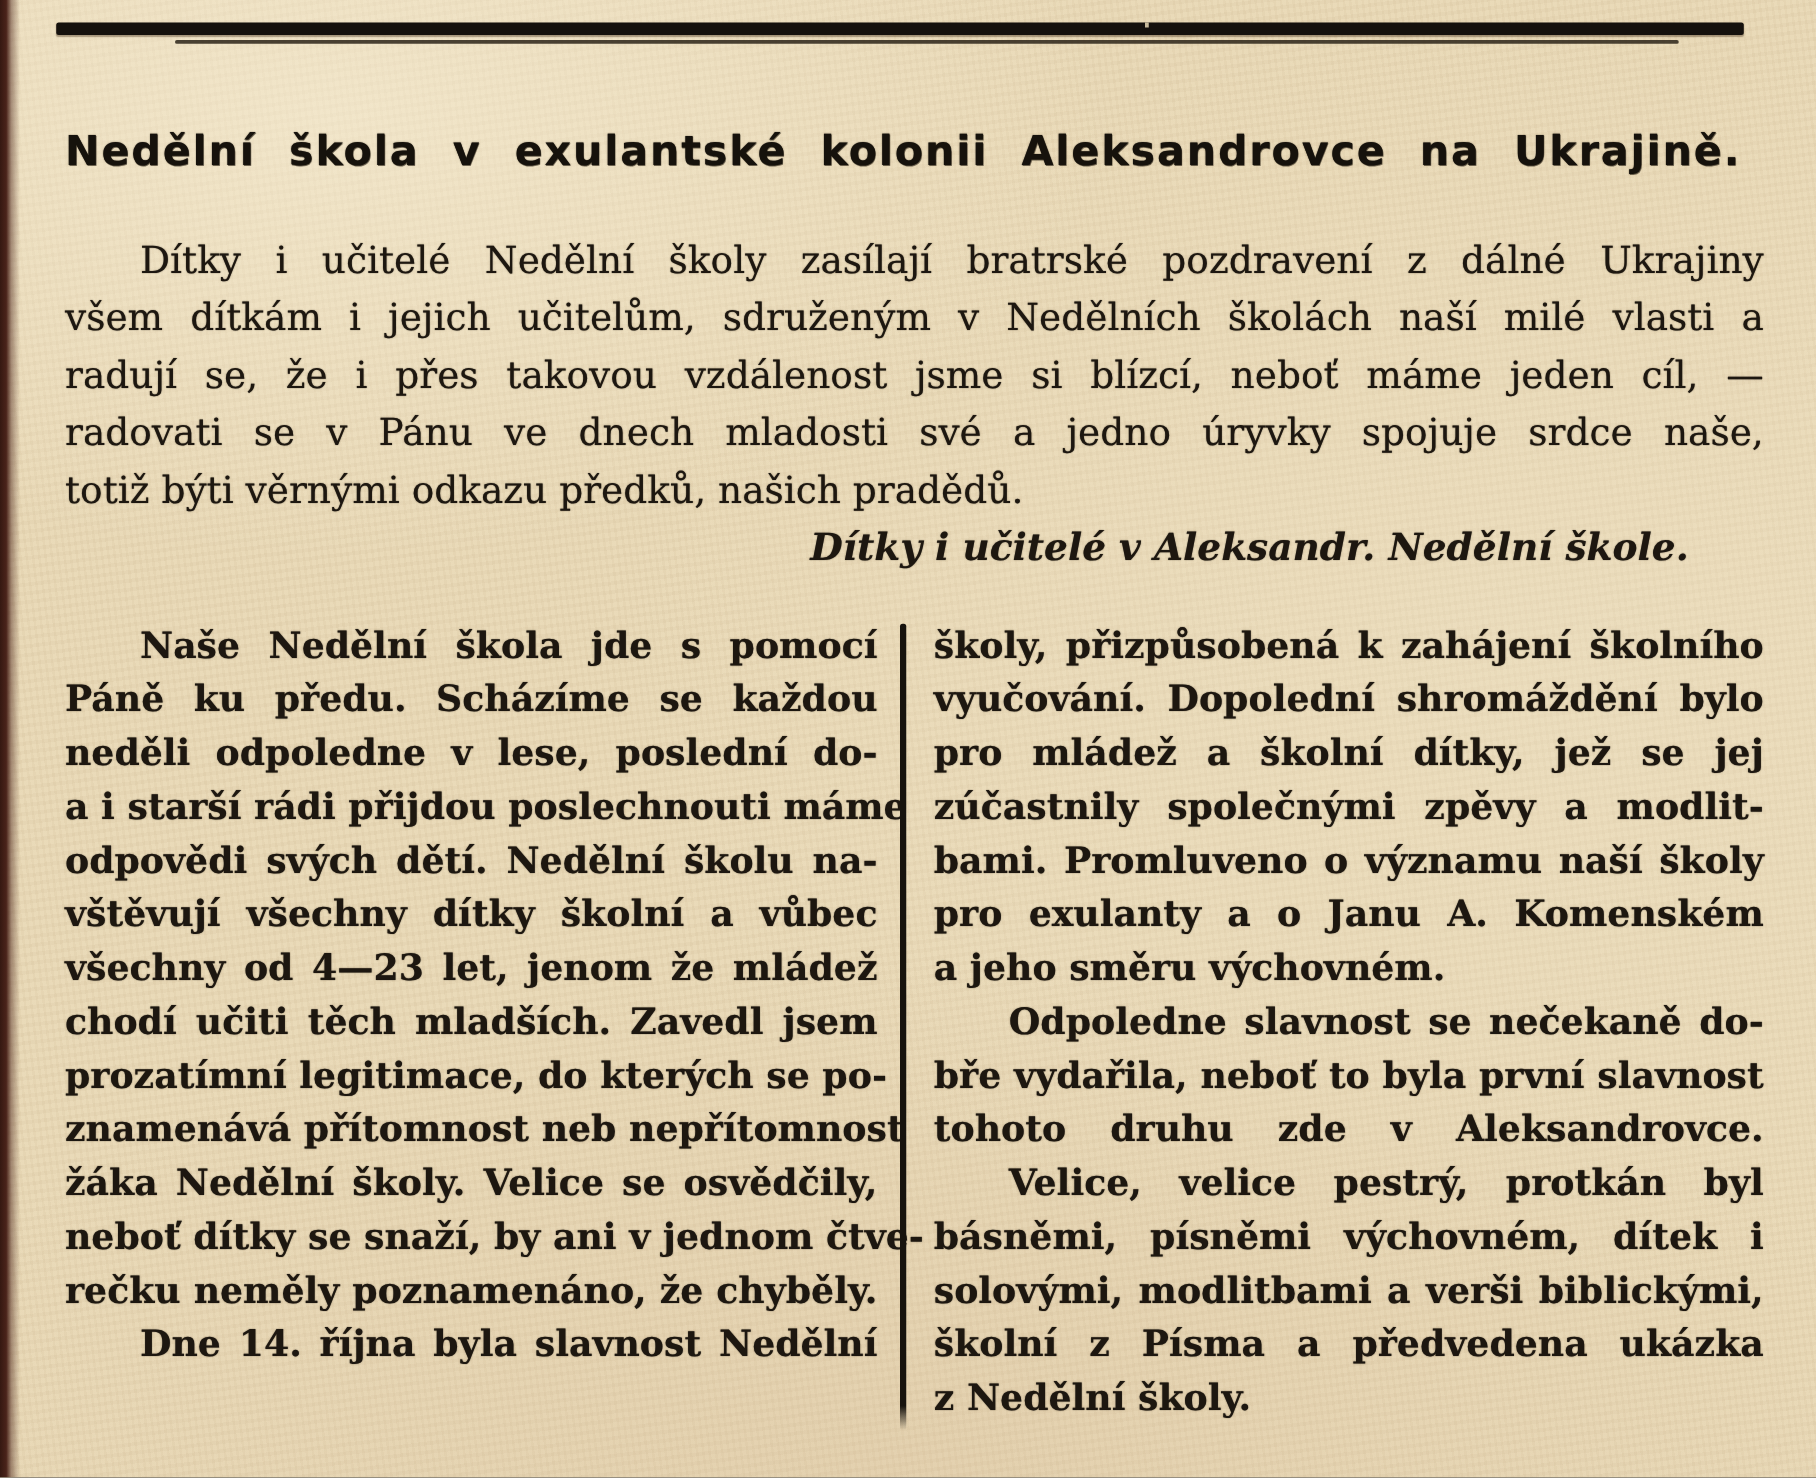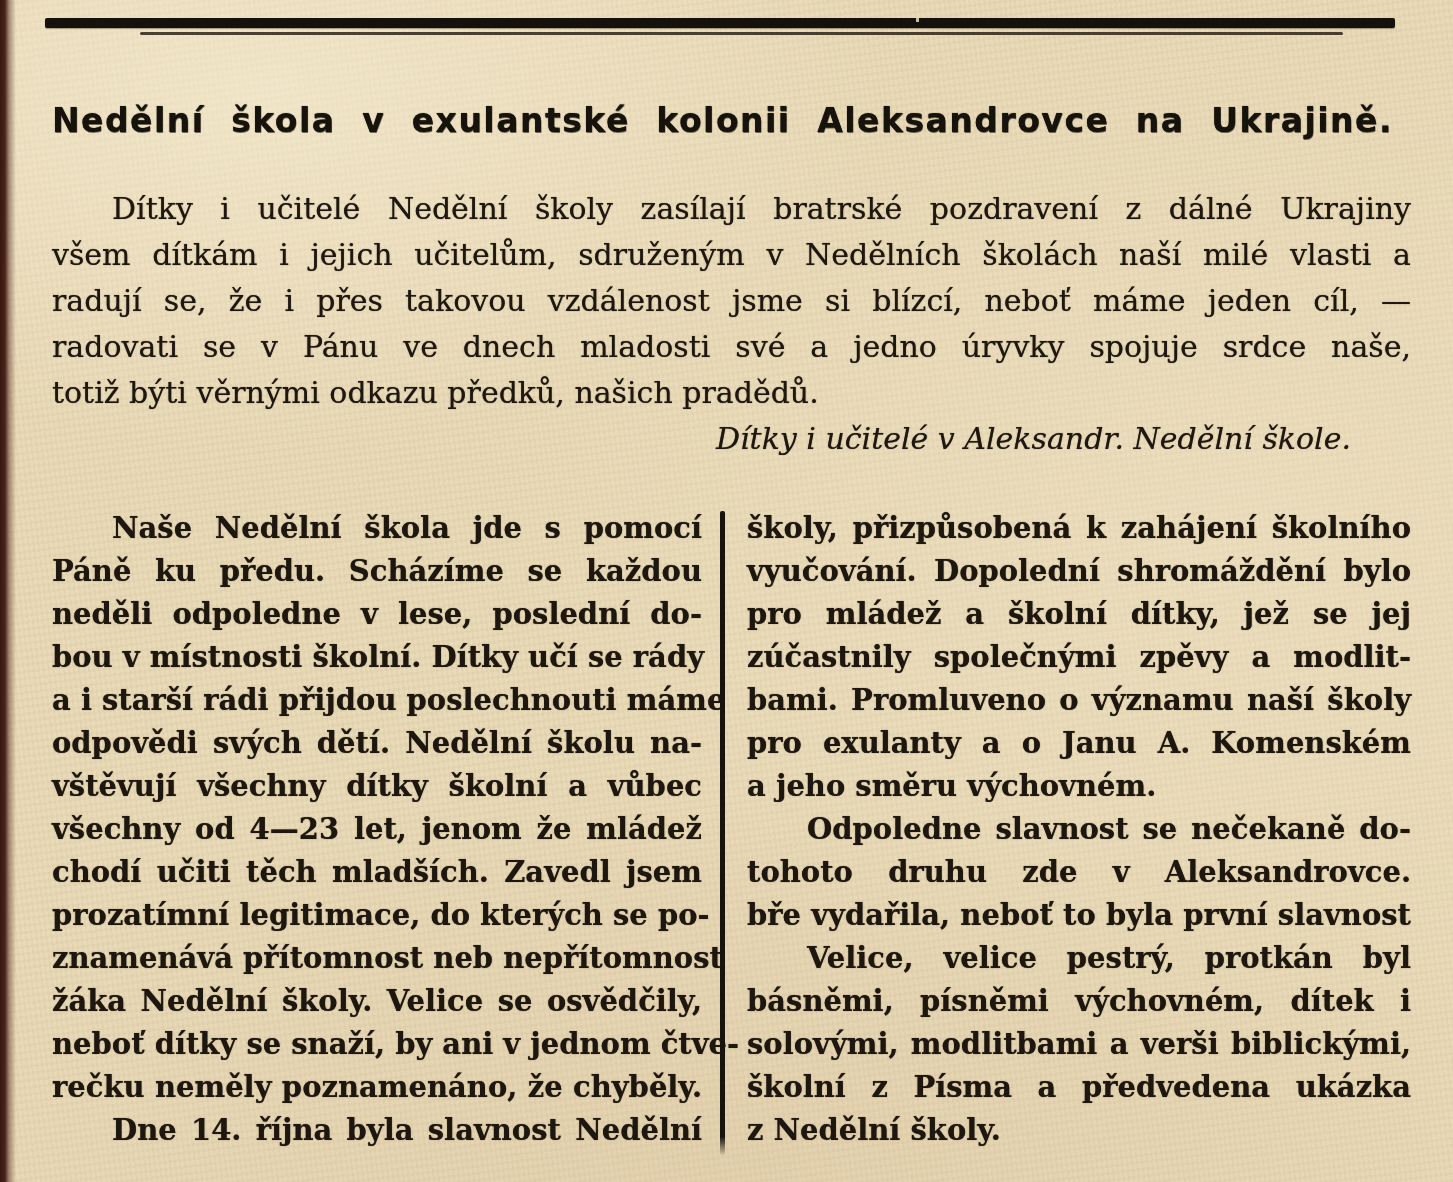--- a/index.html
+++ b/index.html
@@ -47,27 +47,27 @@
     text-shadow:0 0 1px rgba(25,18,8,.8), 0.5px 0.5px 0 rgba(25,18,8,.55);
   }
   .intro{
     margin-top:42px;
     font-size:30px;font-weight:normal;
   }
   .intro .line{height:46px;line-height:46px;}
   .signature{
     margin-top:0px;
     height:46px;line-height:46px;
-    font-size:30px;font-weight:normal;font-style:italic;
+    font-size:30px;font-weight:bold;font-style:italic;
     text-align:right;padding-right:60px;
     text-shadow:0 0 1px rgba(25,18,8,.7);
   }
   .columns{
     display:flex;
-    margin-top:45px;
+    margin-top:33px;
   }
   .col{
     font-size:29px;font-weight:bold;
   }
   .col .line{height:43px;line-height:43px;}
   .col-left{width:650px;}
   .col-divider{
     width:5px;margin:4px 22px 0 18px;
     background:linear-gradient(to bottom,#17130e 0 97%,rgba(23,19,14,0) 100%);
     min-height:645px;border-radius:2px;
@@ -100,21 +100,20 @@
         <div class="line endline">totiž býti věrnými odkazu předků, našich pradědů.</div>
       </div>
 
     <div class="signature">Dítky i učitelé v Aleksandr. Nedělní škole.</div>
 
     <div class="columns">
       <div class="col col-left">
           <div class="line indent">Naše Nedělní škola jde s pomocí</div>
           <div class="line">Páně ku předu. Scházíme se každou</div>
           <div class="line">neděli odpoledne v lese, poslední do-</div>
-          <div class="line">bou v místnosti školní. Dítky učí se rády</div>
           <div class="line">a i starší rádi přijdou poslechnouti máme</div>
           <div class="line">odpovědi svých dětí. Nedělní školu na-</div>
           <div class="line">vštěvují všechny dítky školní a vůbec</div>
           <div class="line">všechny od 4—23 let, jenom že mládež</div>
           <div class="line">chodí učiti těch mladších. Zavedl jsem</div>
           <div class="line">prozatímní legitimace, do kterých se po-</div>
           <div class="line">znamenává přítomnost neb nepřítomnost</div>
           <div class="line">žáka Nedělní školy. Velice se osvědčily,</div>
           <div class="line">neboť dítky se snaží, by ani v jednom čtve-</div>
           <div class="line">rečku neměly poznamenáno, že chyběly.</div>
@@ -123,22 +122,22 @@
       <div class="col-divider"></div>
       <div class="col col-right">
           <div class="line">školy, přizpůsobená k zahájení školního</div>
           <div class="line">vyučování. Dopolední shromáždění bylo</div>
           <div class="line">pro mládež a školní dítky, jež se jej</div>
           <div class="line">zúčastnily společnými zpěvy a modlit-</div>
           <div class="line">bami. Promluveno o významu naší školy</div>
           <div class="line">pro exulanty a o Janu A. Komenském</div>
           <div class="line endline">a jeho směru výchovném.</div>
           <div class="line indent">Odpoledne slavnost se nečekaně do-</div>
+          <div class="line">bře vydařila, neboť to byla první slavnost</div>
           <div class="line">tohoto druhu zde v Aleksandrovce.</div>
-          <div class="line">bře vydařila, neboť to byla první slavnost</div>
           <div class="line indent">Velice, velice pestrý, protkán byl</div>
           <div class="line">básněmi, písněmi výchovném, dítek i</div>
           <div class="line">solovými, modlitbami a verši biblickými,</div>
           <div class="line">školní z Písma a předvedena ukázka</div>
           <div class="line endline">z Nedělní školy.</div>
         </div>
     </div>
   </div>
 </div>
 

